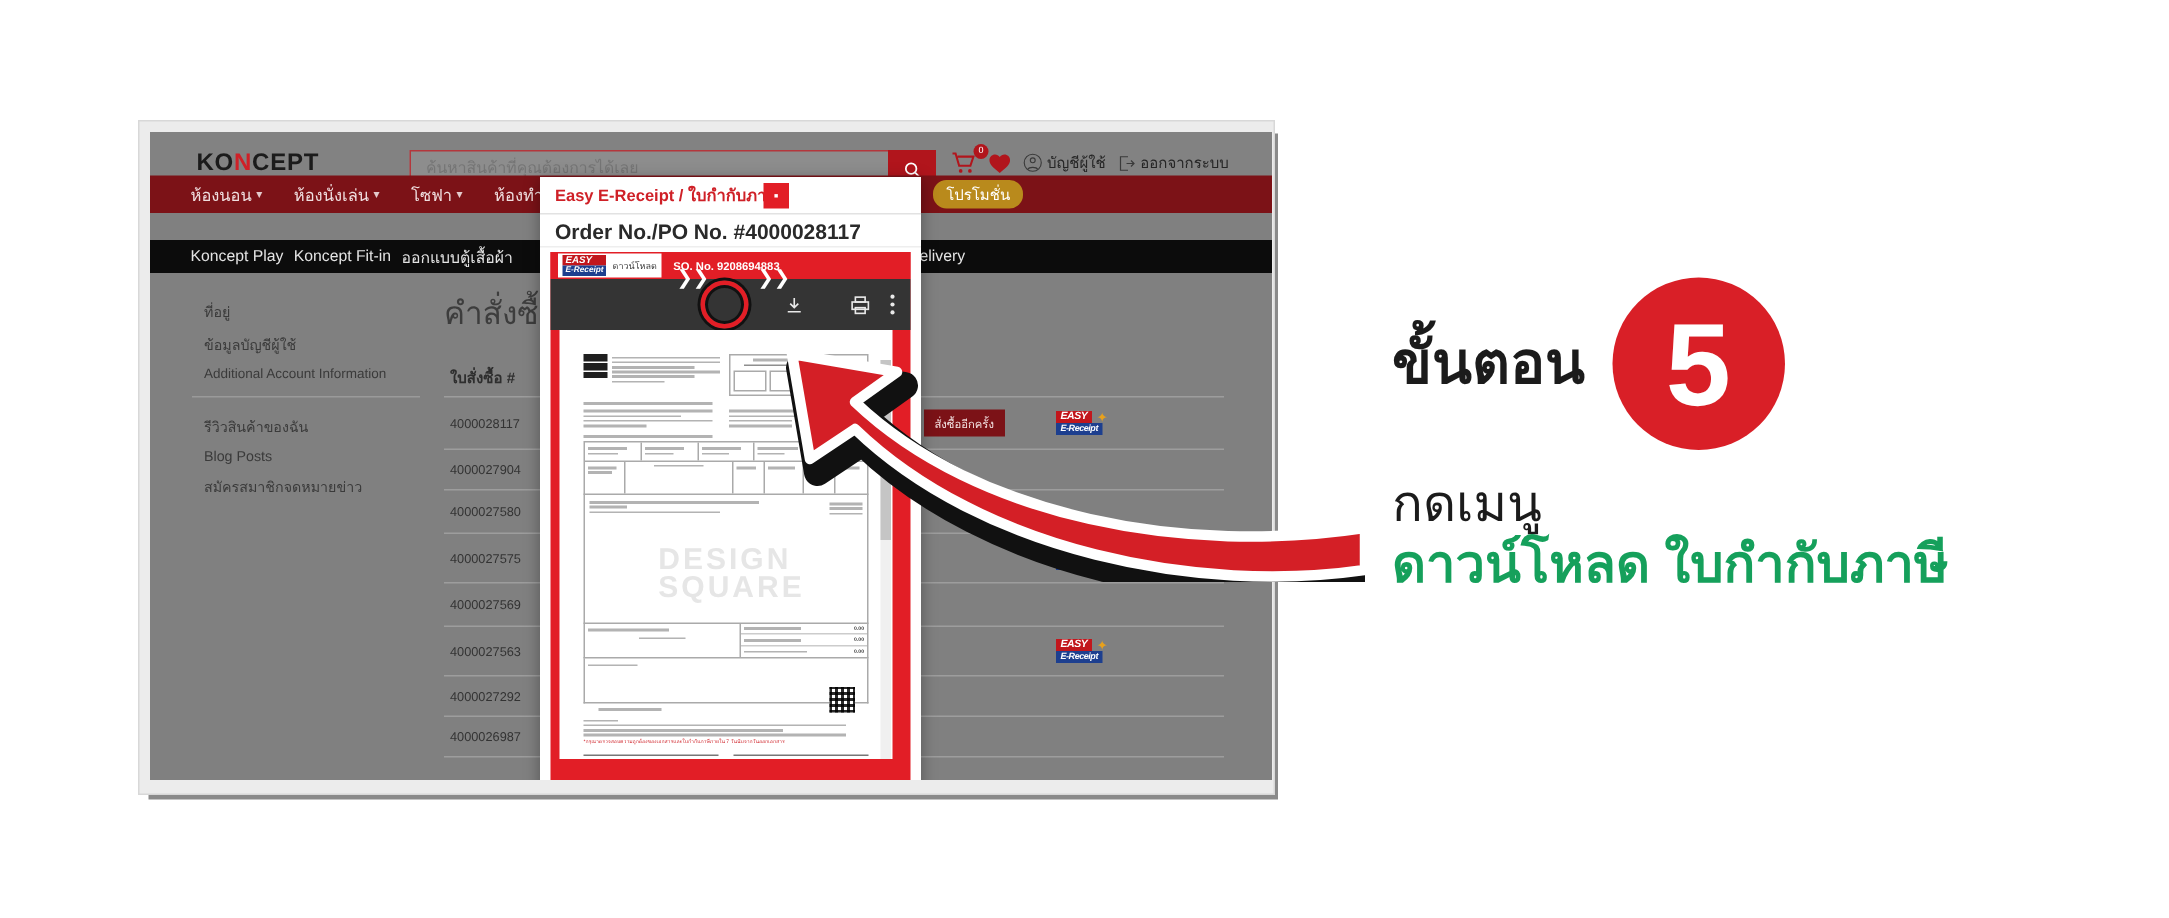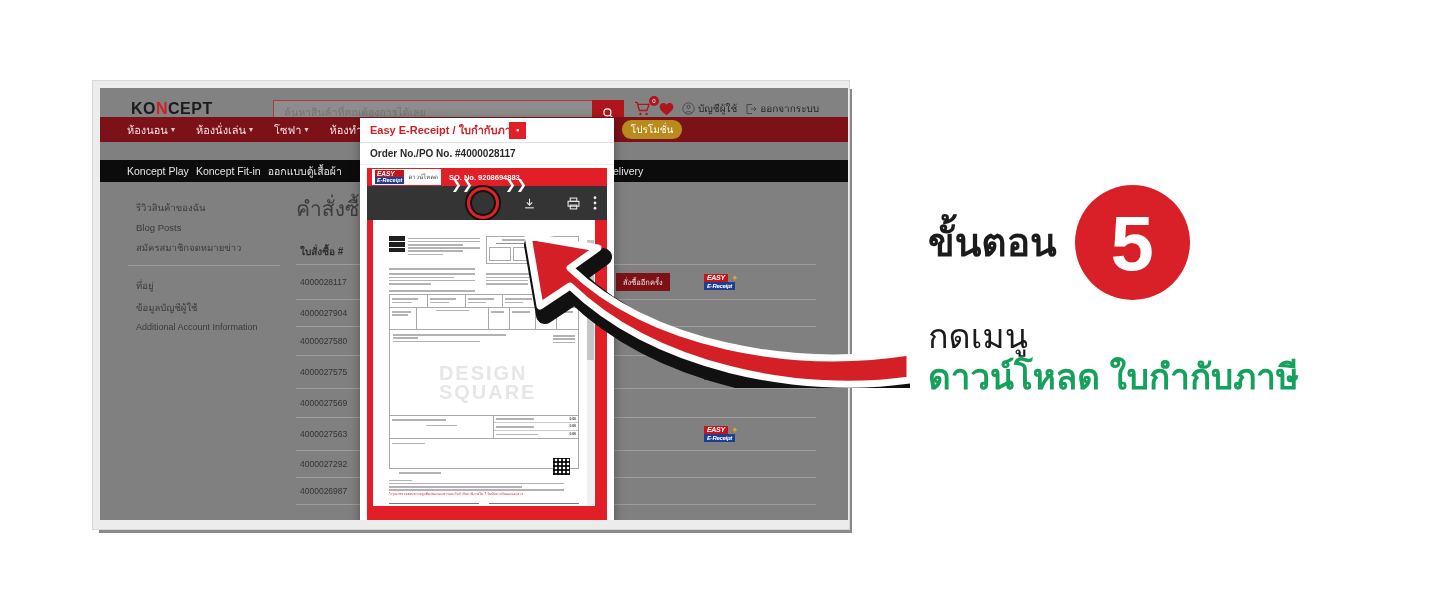--- a/index.html
+++ b/index.html
@@ -127,21 +127,21 @@
   }
   .modal-title{font-size:11px;font-weight:bold;color:#cf2027;white-space:nowrap;}
   .modal-close{
     position:absolute;right:88px;top:4px;width:17px;height:17px;background:#e21e26;
     display:flex;align-items:center;justify-content:center;color:#fff;font-size:9px;line-height:1;
   }
   .modal-sub{
     height:22px;display:flex;align-items:center;padding:0 10px;box-sizing:border-box;
     border-bottom:1px solid #eee;
   }
-  .modal-sub span{font-size:10px;font-weight:bold;color:#2a2a2a;}
+  .modal-sub span{font-size:14px;font-weight:bold;color:#2a2a2a;}
 
   .pdf-wrap{position:absolute;left:7px;top:50px;width:240px;height:356px;background:#e21e26;padding:0;}
   .pdf-bar{
     position:relative;height:18px;background:#e21e26;display:flex;align-items:center;padding-left:5px;
   }
   .pdf-bar .badge{
     background:#fff;padding:1px 3px;display:flex;align-items:center;gap:2px;
   }
   .pdf-bar .badge .b1{background:#c2161c;color:#fff;font-size:6.5px;font-weight:bold;font-style:italic;padding:0 2px;line-height:7px;}
   .pdf-bar .badge .b2{background:#1d3f8f;color:#fff;font-size:5.5px;font-weight:bold;font-style:italic;padding:0 2px;line-height:7px;}
@@ -287,28 +287,28 @@
       <span class="item">Koncept Fit-in</span>
       <span class="item">ออกแบบตู้เสื้อผ้า</span>
       <span class="item" style="margin-left:150px">บริการของเรา</span>
       <span class="item">3 Days Delivery</span>
     </div>
 
     <div class="page-body">
 
       <div class="sidebar">
         <div class="sb-group">
+          <div class="sb-item">ที่อยู่</div>
+          <div class="sb-item">ข้อมูลบัญชีผู้ใช้</div>
+          <div class="sb-item small">Additional Account Information</div>
+        </div>
+        <div class="sb-group">
           <div class="sb-item">รีวิวสินค้าของฉัน</div>
           <div class="sb-item">Blog Posts</div>
           <div class="sb-item">สมัครสมาชิกจดหมายข่าว</div>
-        </div>
-        <div class="sb-group">
-          <div class="sb-item">ที่อยู่</div>
-          <div class="sb-item">ข้อมูลบัญชีผู้ใช้</div>
-          <div class="sb-item small">Additional Account Information</div>
         </div>
       </div>
 
       <div class="content">
         <div class="page-title">คำสั่งซื้อ</div>
         <table class="otable">
           <thead>
             <tr>
               <th style="width:92px">ใบสั่งซื้อ #</th>
               <th style="width:50px">วันที่</th>

